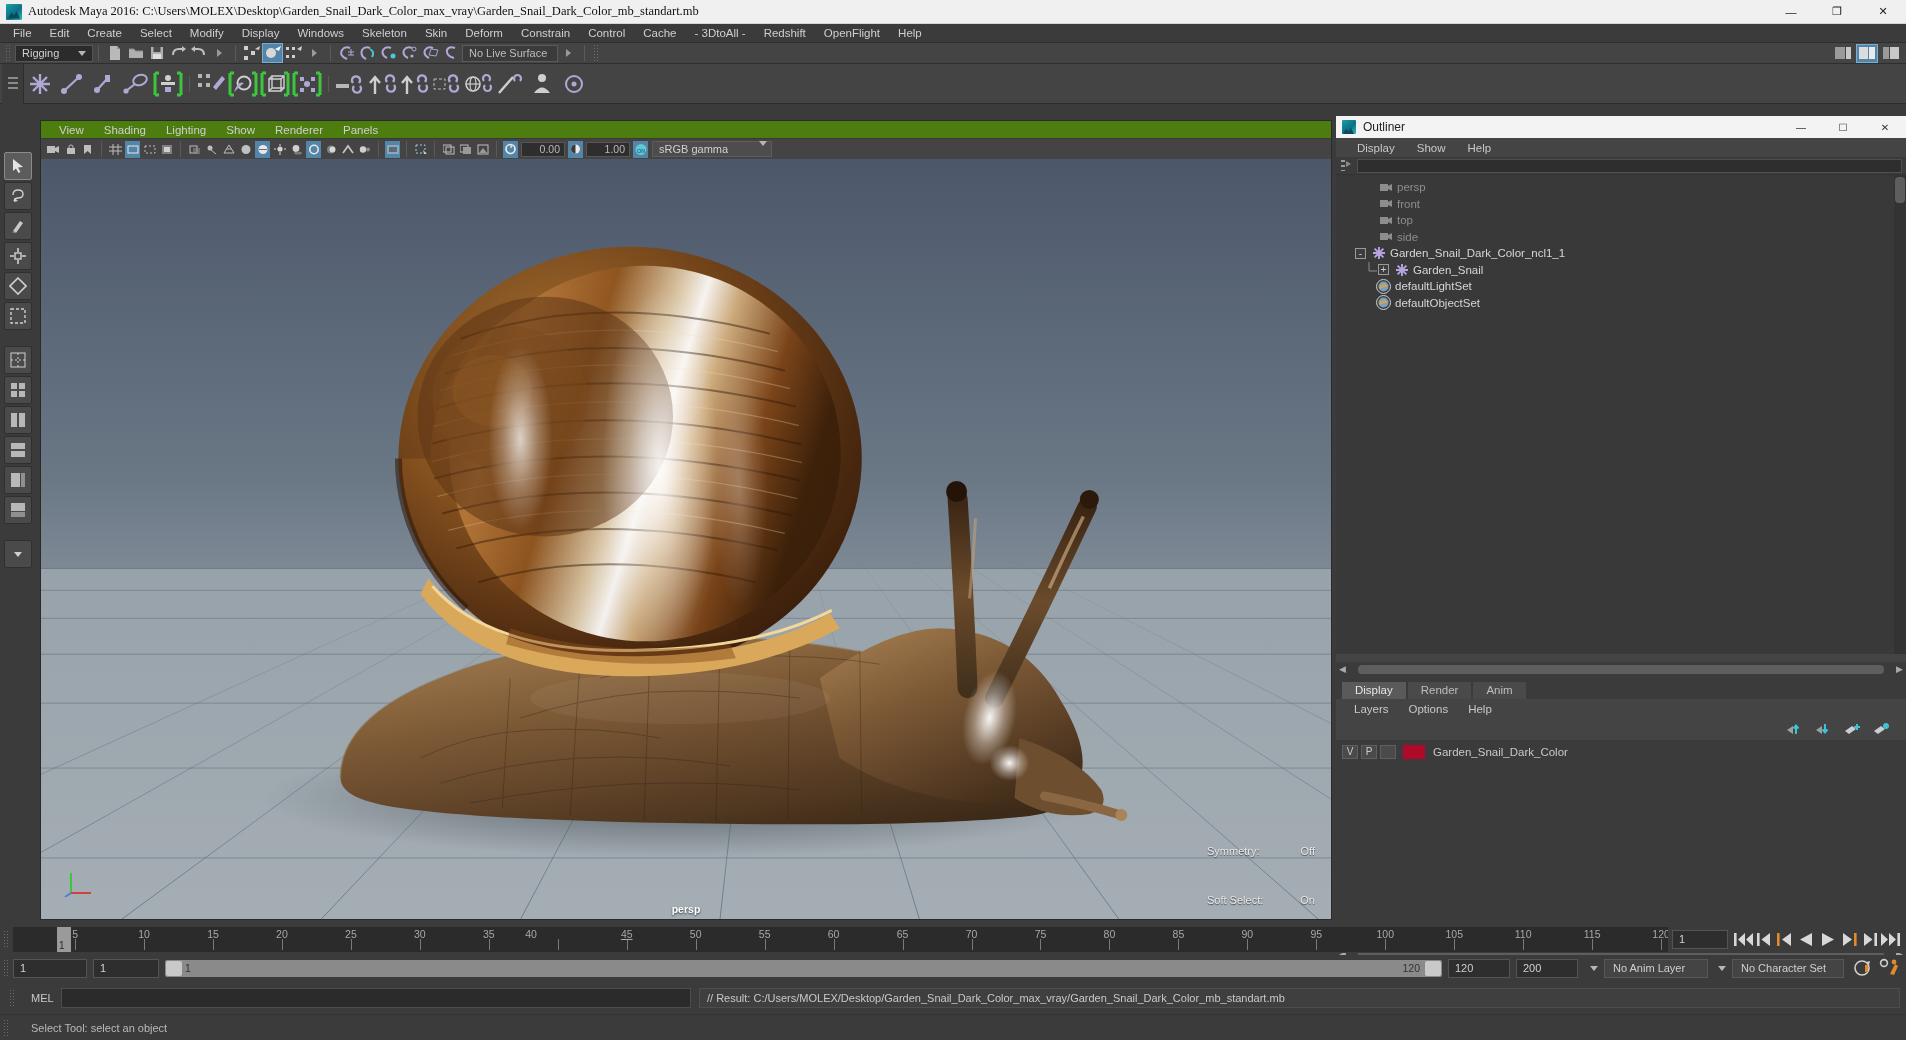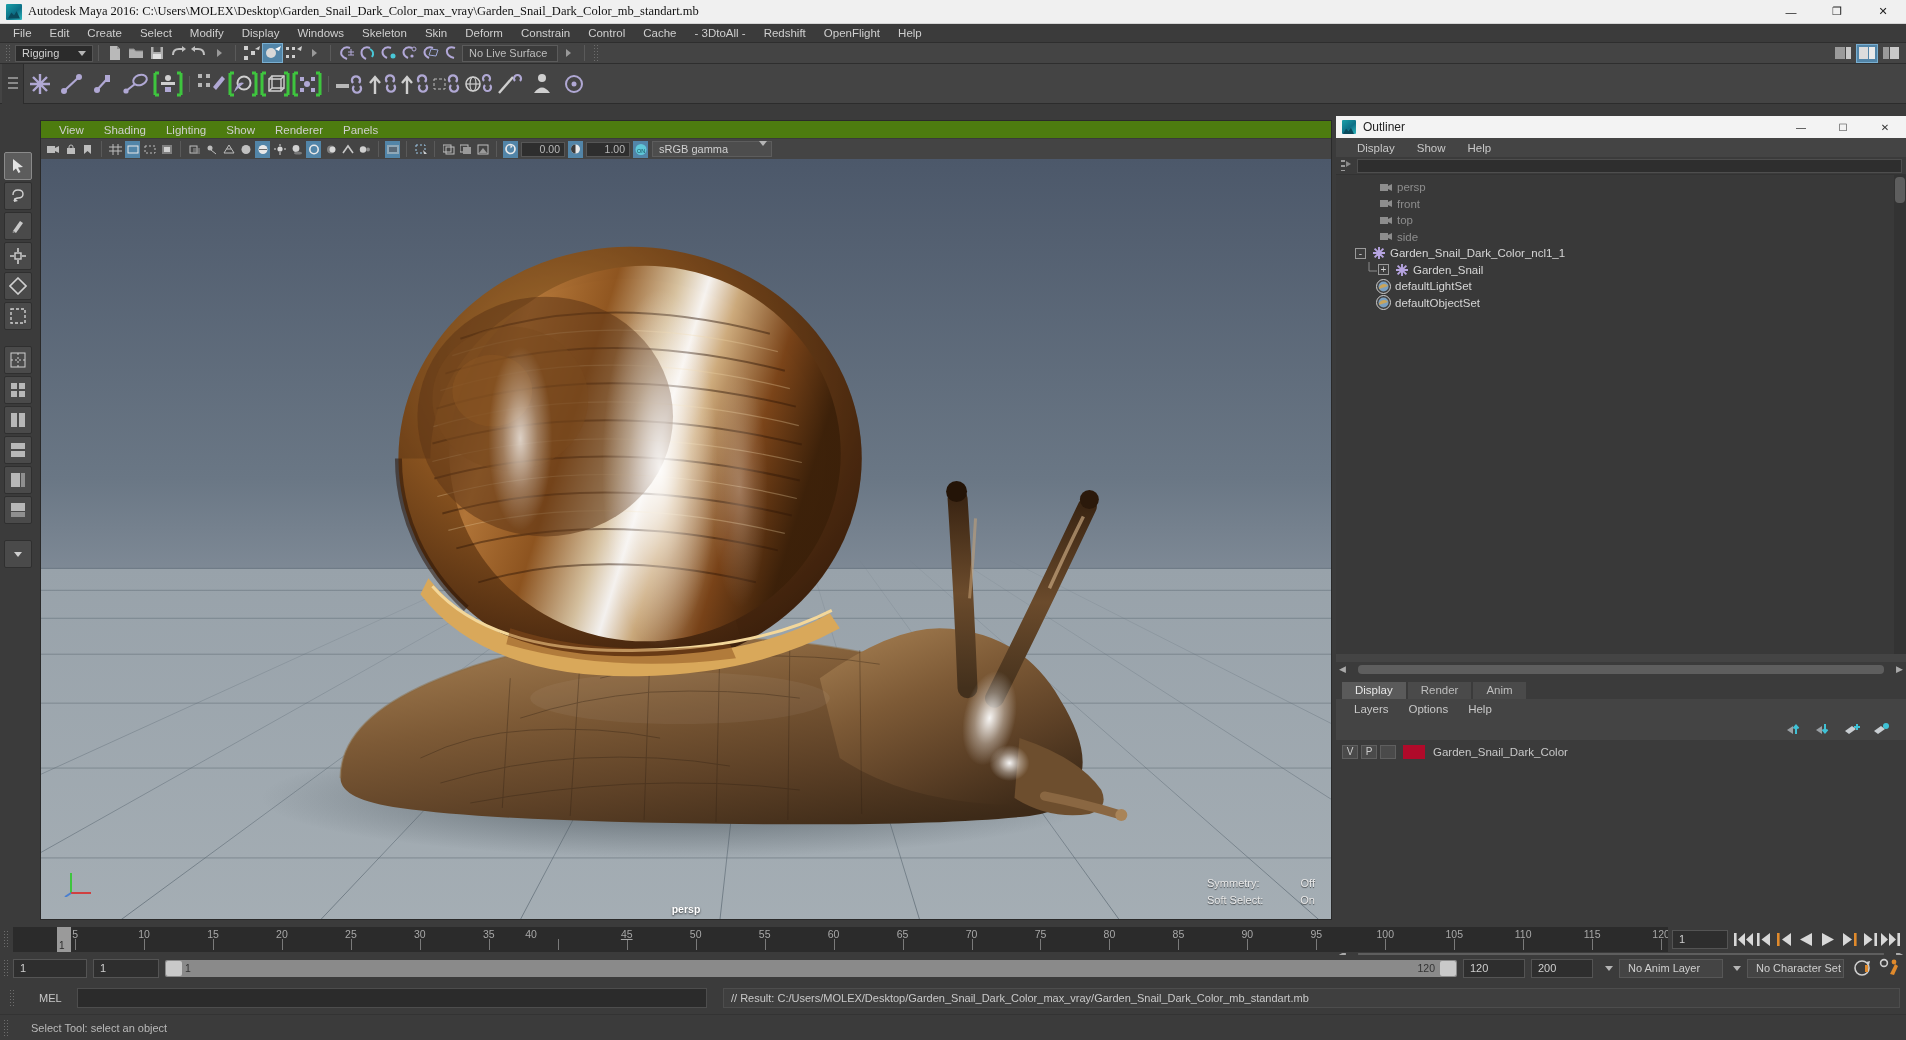--- a/index.html
+++ b/index.html
@@ -140,21 +140,21 @@
   }
   .ground{
     position:absolute;left:-40%;right:-40%;top:54%;bottom:-10%;
     background:linear-gradient(#98a2aa 0%, #a7b0b6 100%);
   }
   .gridlines{ position:absolute; inset:0; }
   .hud{
     position:absolute;right:16px;bottom:10px;font-size:11px;color:#e8e8e8;
     text-shadow:0 1px 1px rgba(0,0,0,.6);line-height:17px;
   }
-  .hud .row{ display:flex; justify-content:space-between; width:108px;}
+  .hud .row{ display:flex; justify-content:space-between; width:108px;margin-top:32px;}
   .persp-label{
     position:absolute;left:50%;bottom:4px;transform:translateX(-50%);
     font-size:10.5px;color:#fff;font-weight:bold;text-shadow:0 1px 2px rgba(0,0,0,.7);
   }
   .axis-gizmo{ position:absolute;left:22px;bottom:22px;width:34px;height:34px;}
 
   
   .outliner{
     position:absolute;left:1336px;top:116px;width:570px;height:560px;
     background:#444;
@@ -264,21 +264,21 @@
   .range-bar .l1{position:absolute;left:20px;font-size:10.5px;color:#333;}
   .range-bar .l2{position:absolute;right:22px;font-size:10.5px;color:#333;}
   .selfld{
     height:19px;background:#444;border:1px solid #575757;font-size:11px;color:#cfcfcf;
     display:flex;align-items:center;padding-left:8px;margin-right:4px;
   }
 
   
   .cmdline{
     position:absolute;left:0;right:0;top:985px;height:26px;background:#3b3b3b;
-    display:flex;align-items:center;padding-left:6px;gap:8px;
+    display:flex;align-items:center;padding-left:6px;
   }
   .cmd-label{ width:42px;font-size:11px;color:#c8c8c8;padding-left:12px;}
   .cmd-input{ width:630px;height:20px;background:#2b2b2b;border:1px solid #4d4d4d;margin-right:8px;}
   .cmd-result{
     flex:1;height:20px;background:#3f3f3f;border:1px solid #4d4d4d;font-size:11px;color:#c9c9c9;
     display:flex;align-items:center;padding-left:7px;margin-right:6px;overflow:hidden;white-space:nowrap;
   }
 
   
   .helpbar{
@@ -1322,21 +1322,21 @@
     </div>
     <div style="width:20px;display:flex;align-items:center;justify-content:center;">
         <i class="caret"></i>
       </div>
     <div class="selfld" style="width:104px;">
       <span>No Anim Layer</span>
     </div>
     <div style="width:20px;display:flex;align-items:center;justify-content:center;">
         <i class="caret"></i>
       </div>
-    <div class="selfld" style="width:97px;">
+    <div class="selfld" style="width:112px;">
       <span>No Character Set</span>
     </div>
     <svg width="22" height="20" viewBox="0 0 22 20" style="margin:0 4px;">
       <circle cx="10" cy="10" r="7" fill="none" stroke="#cfcfcf" stroke-width="1.6"></circle>
       <path d="M14 4 l4 -1 -1 4z" fill="#cfcfcf"></path>
       <rect x="13" y="7" width="3" height="7" fill="#e08a2c"></rect>
     </svg>
     <svg width="22" height="20" viewBox="0 0 22 20" style="margin-right:6px;">
       <circle cx="6" cy="5" r="3.4" fill="none" stroke="#cfcfcf" stroke-width="1.6"></circle>
       <path d="M12 16 L17 6 l3 2 -4 9z" fill="#e08a2c"></path>

